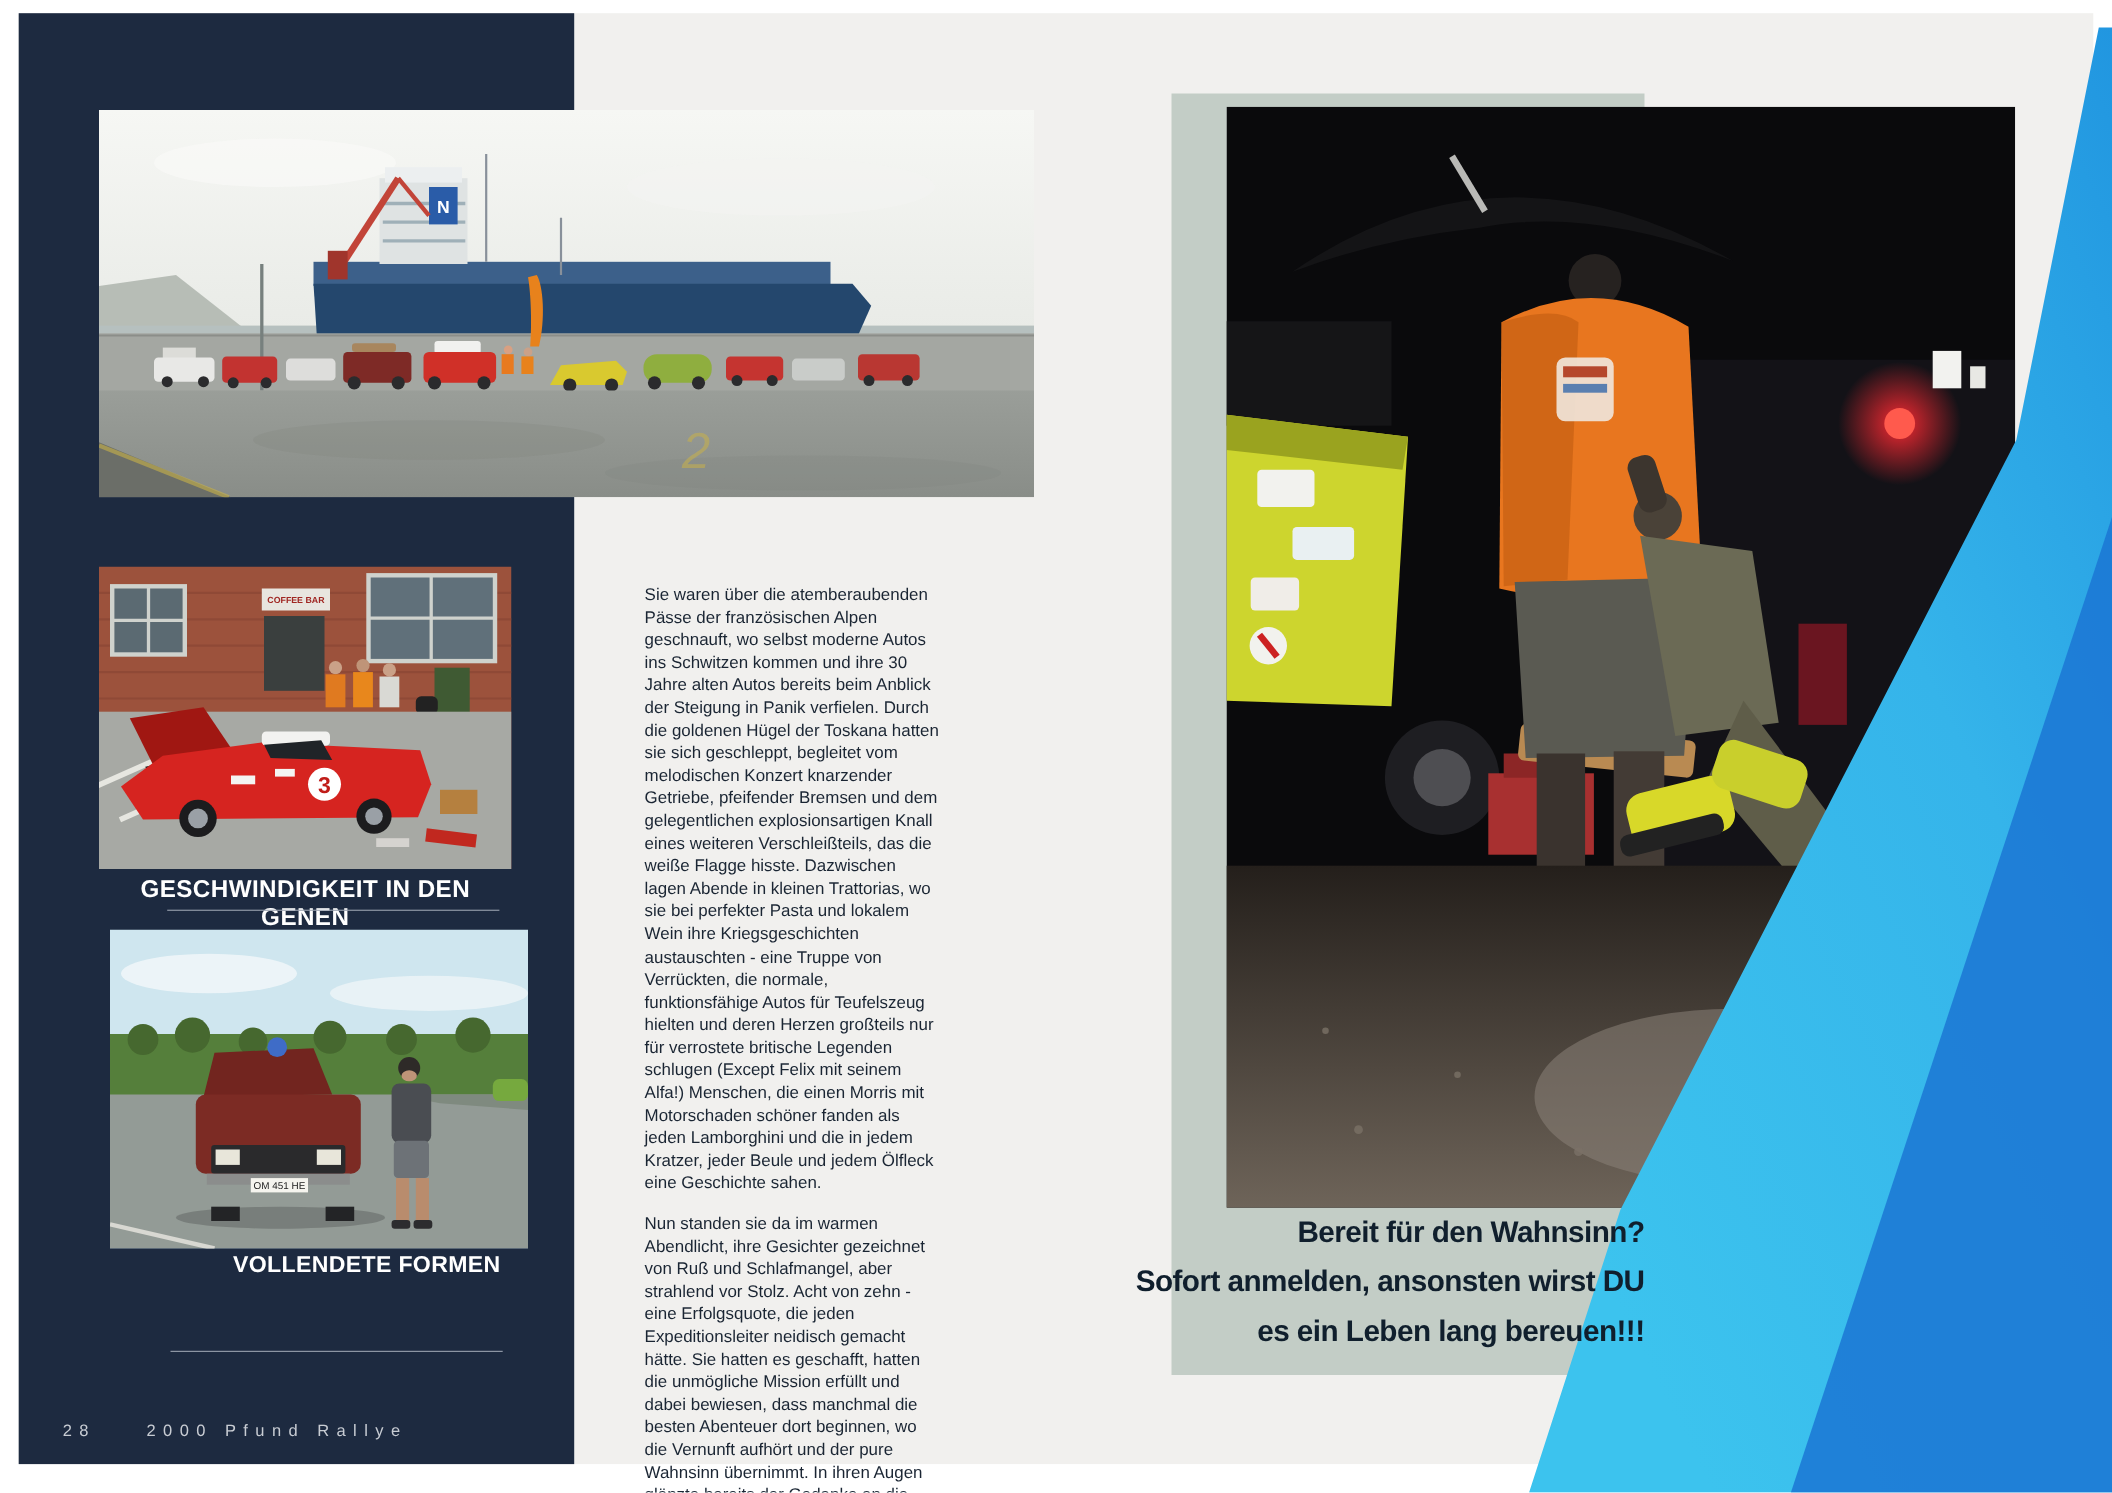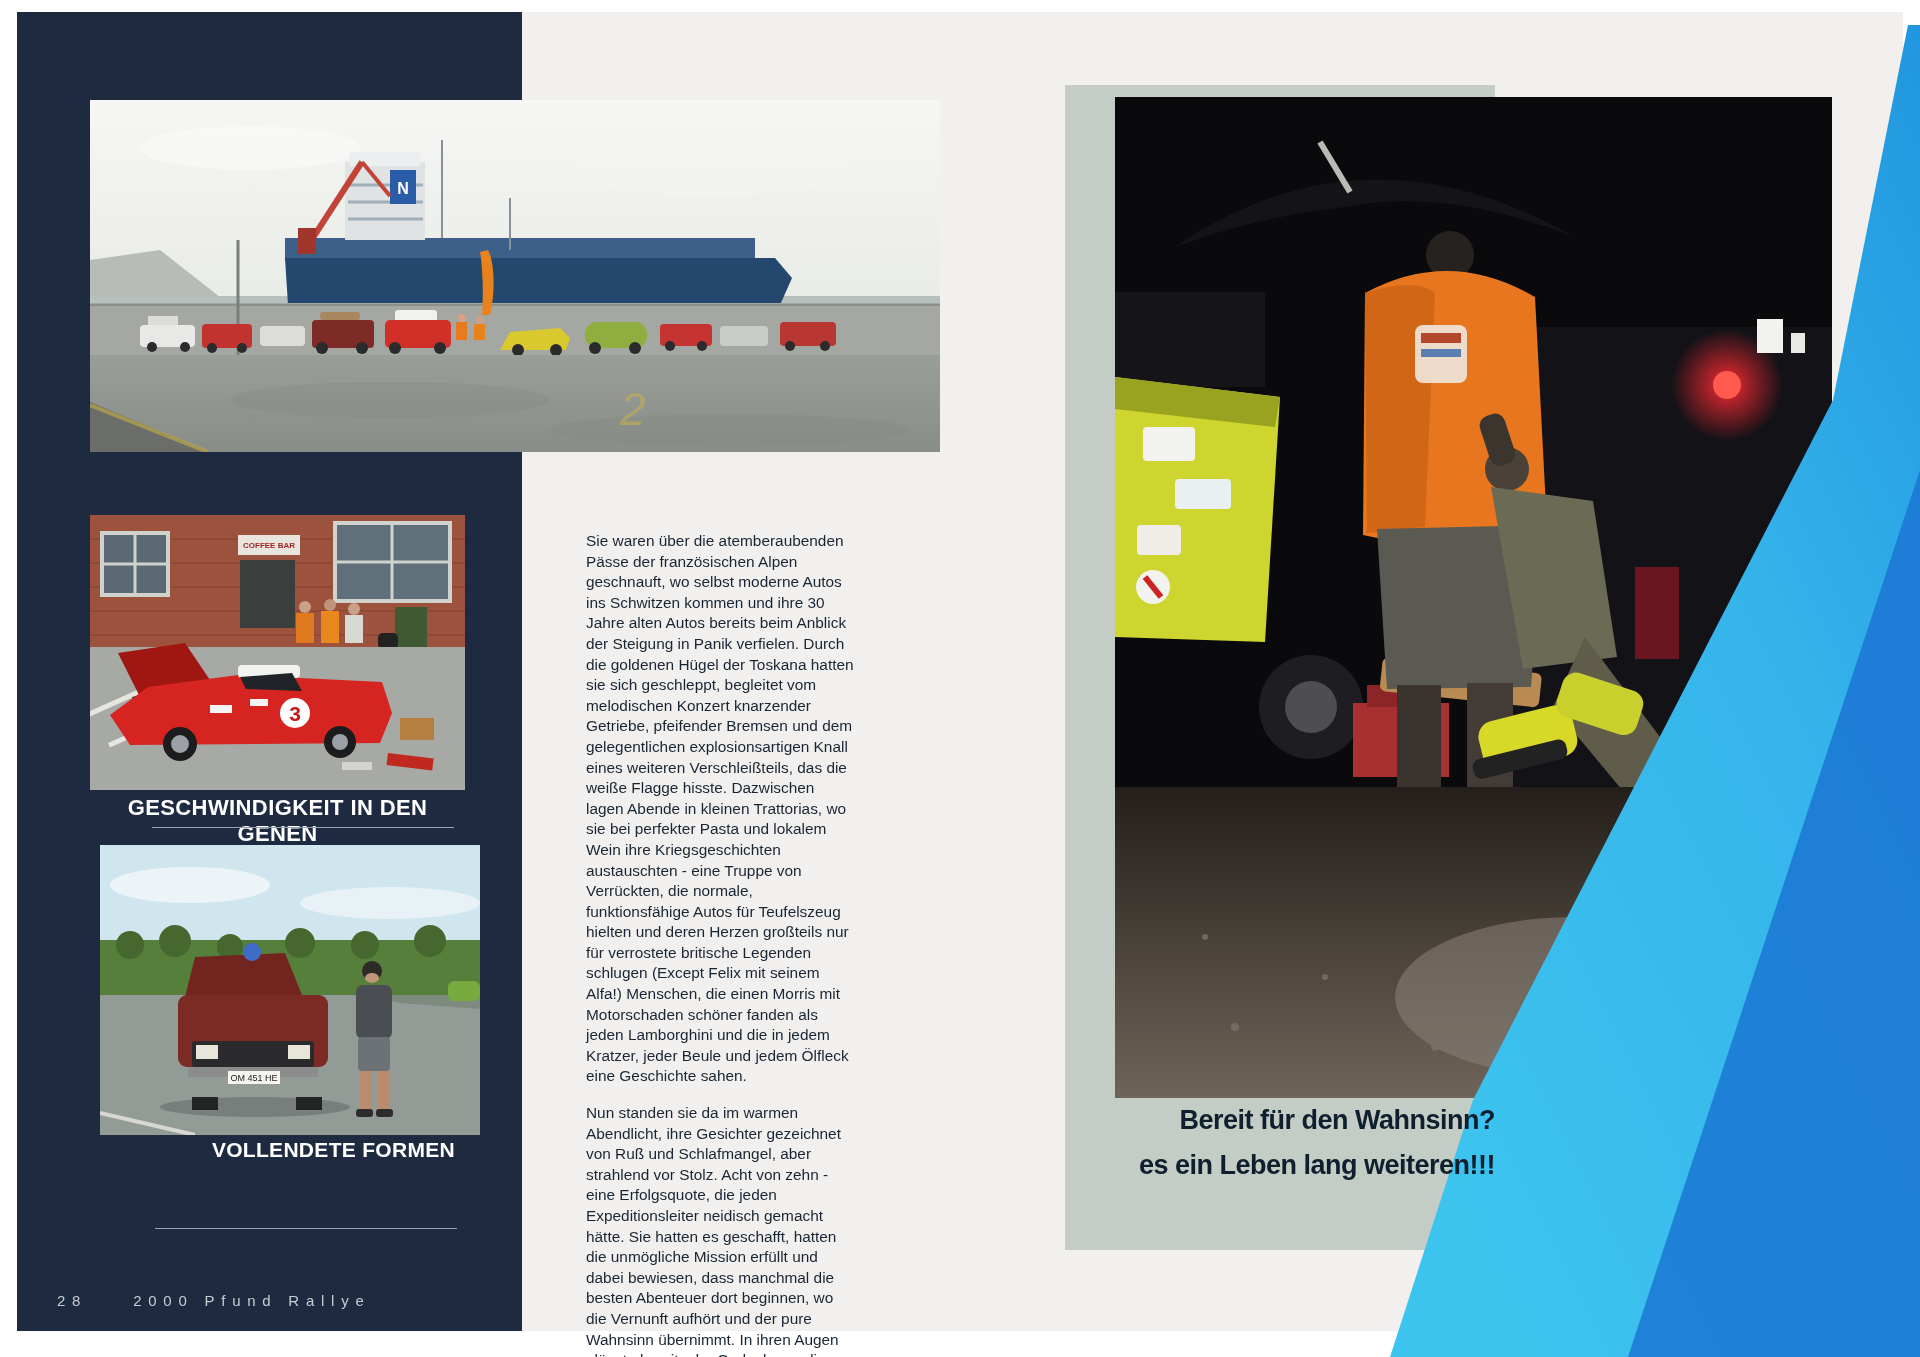--- a/index.html
+++ b/index.html
@@ -323,15 +323,16 @@
         <stop offset=".55" stop-color="#35b4ea"></stop>
         <stop offset="1" stop-color="#2196e0"></stop>
       </linearGradient>
     </defs>
     <polygon points="1908,25 1920,25 1920,1357 1390,1357 1473,1100 1833,400" fill="url(#cyang)"></polygon>
     <polygon points="1920,470 1920,1357 1628,1357" fill="#1b76d3" opacity=".85"></polygon>
   </svg>
 
   <div class="cta">
     <div>Bereit für den Wahnsinn?</div>
-    <div>es ein Leben lang weiteren!!!</div>
+    <div>Sofort anmelden, ansonsten wirst DU</div>
+    <div>es ein Leben lang bereuen!!!</div>
   </div>
 </div>
 
 </body></html>

